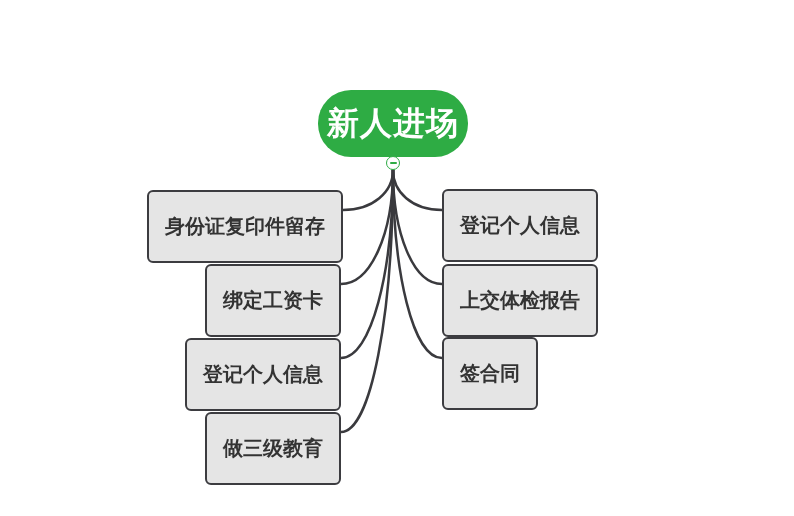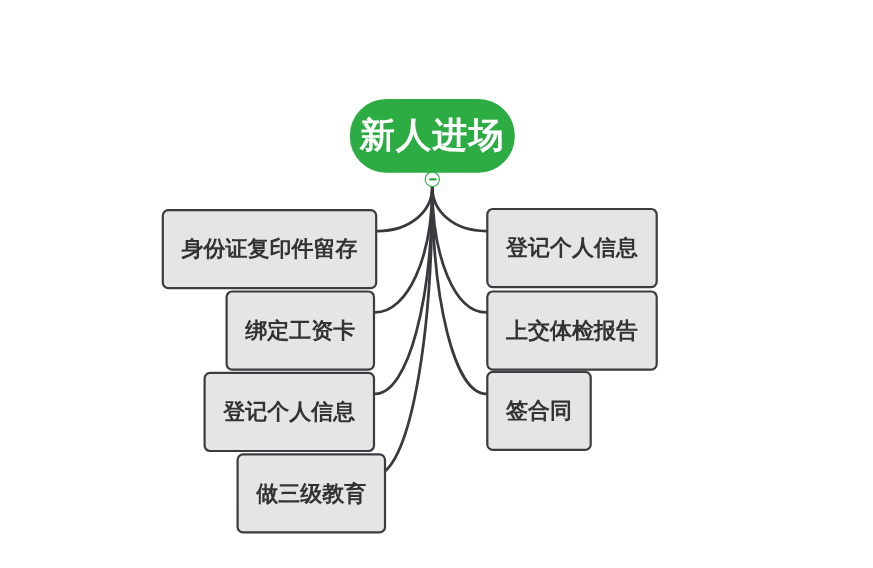--- a/index.html
+++ b/index.html
@@ -75,21 +75,21 @@
     font-weight: bold;
     color: var(--node-text, #333333);
     white-space: nowrap;
     cursor: pointer;
     z-index: 2;
   }
   
   .node-l1 { top: 190px; right: 451px; }
   .node-l2 { top: 264px; right: 453px; }
   .node-l3 { top: 338px; right: 453px; }
-  .node-l4 { top: 412px; right: 443px; }
+  .node-l4 { top: 412px; right: 453px; }
   
   .node-r1 { top: 189px; left: 442px; }
   .node-r2 { top: 264px; left: 442px; }
   .node-r3 { top: 337px; left: 442px; justify-content: center; }
 </style>
 </head>
 <body>
 
 <div class="canvas">
 

